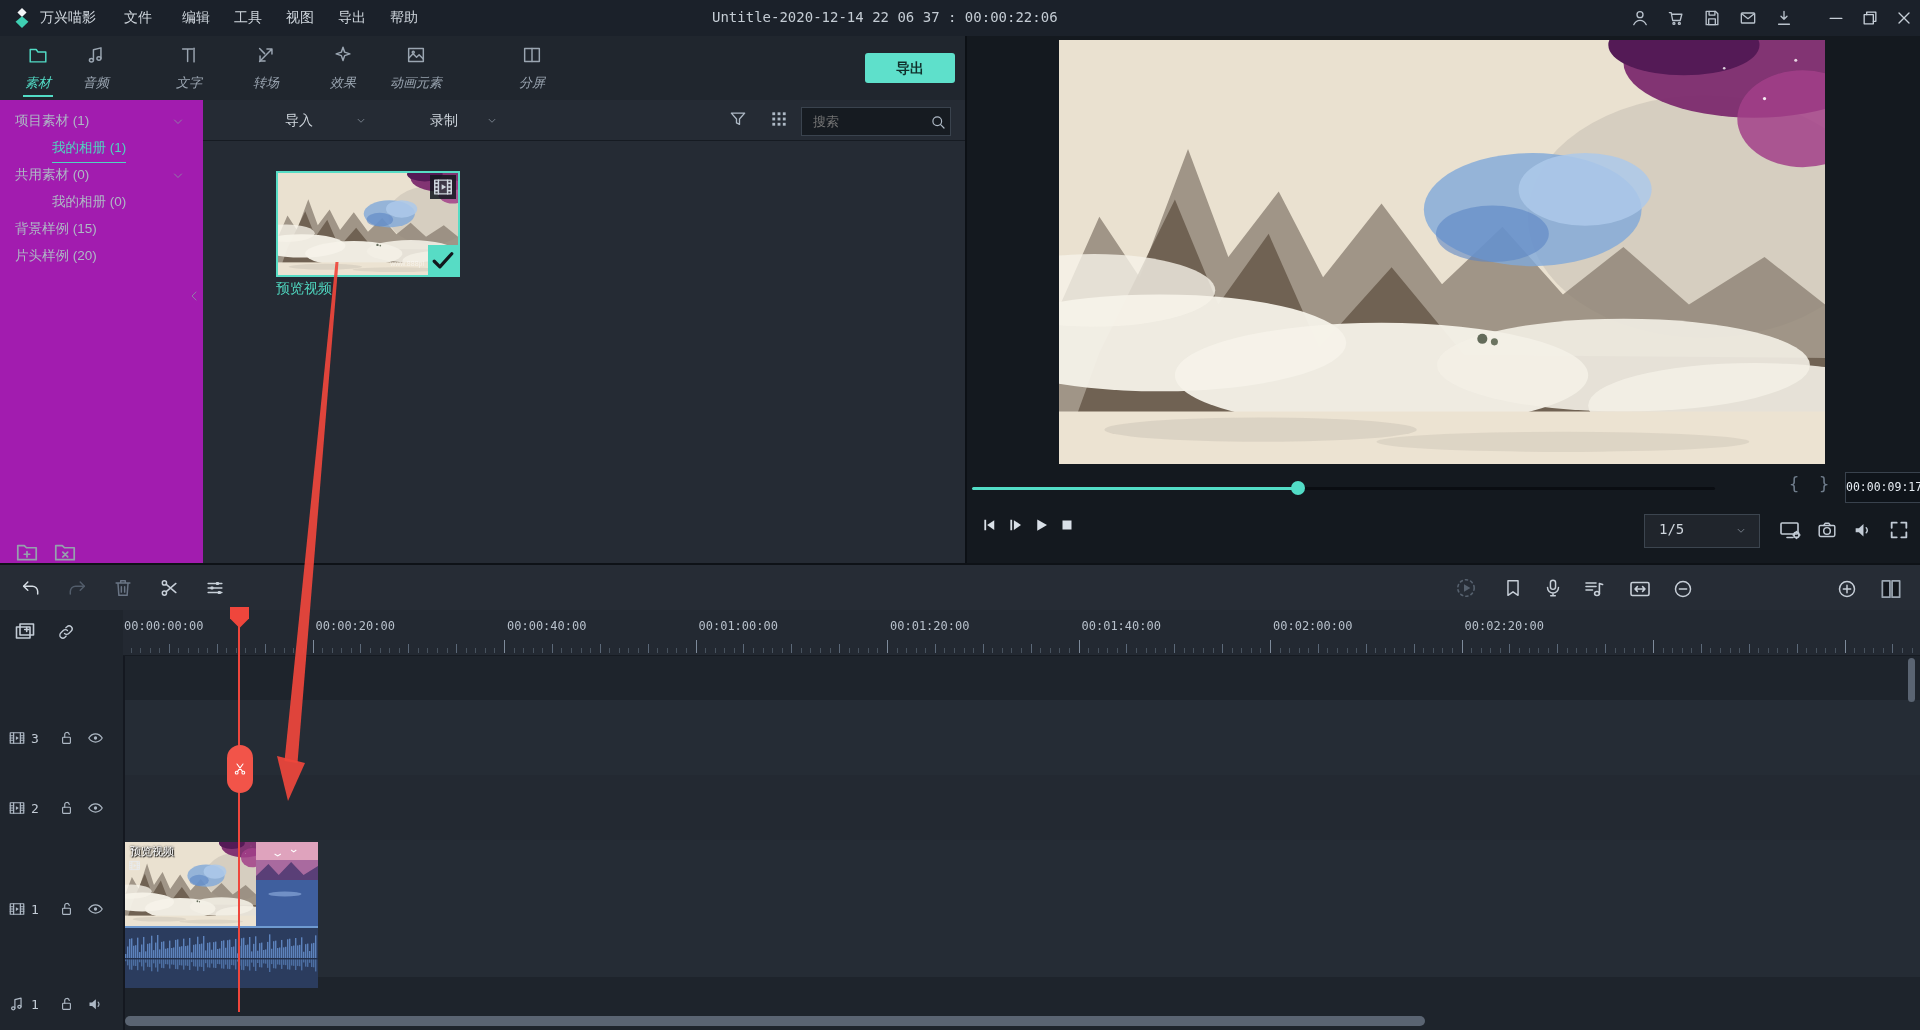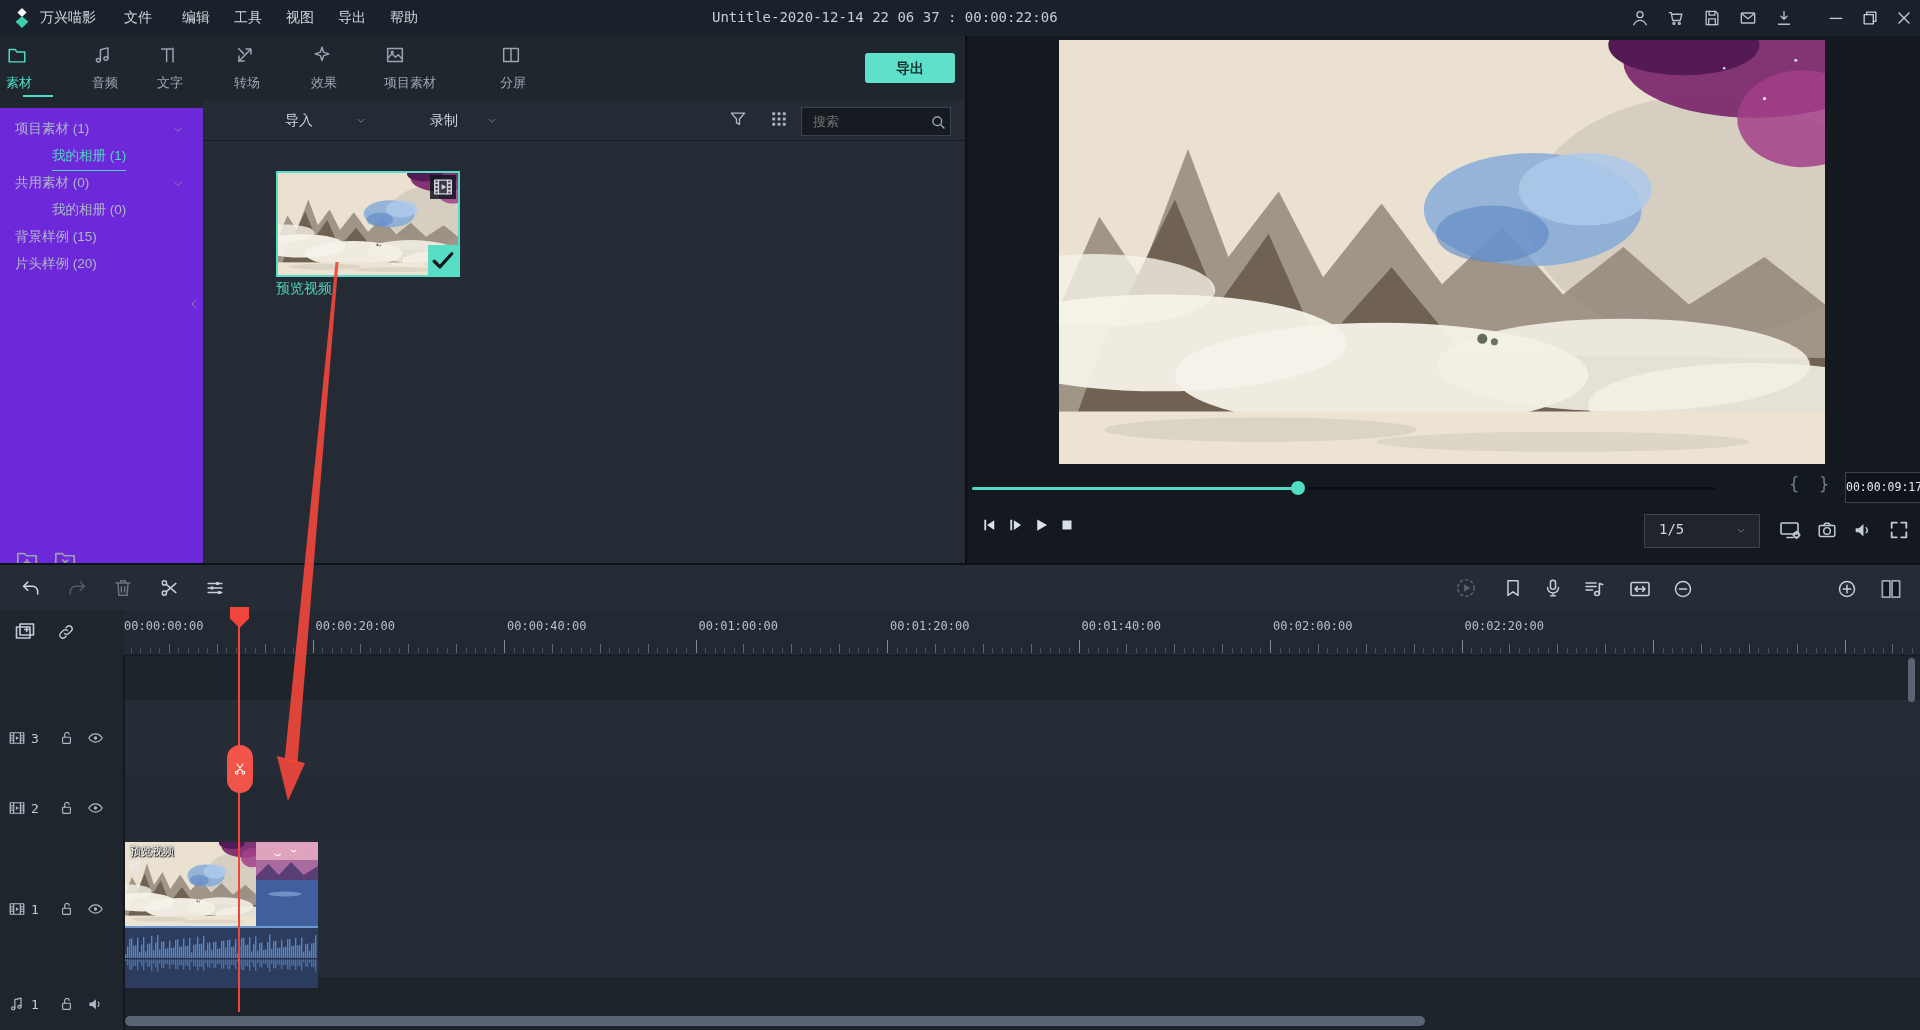--- a/index.html
+++ b/index.html
@@ -7,27 +7,27 @@
     font-family:"Liberation Sans",sans-serif;color:#d4dbe2;background:#20262e;-webkit-font-smoothing:antialiased;}
   .abs{position:absolute;}
   .ic{position:absolute;display:inline-block;}
   .ic svg{width:100%;height:100%;display:block;}
   
   #titlebar{left:0;top:0;width:1920px;height:36px;background:#1b212a;border-bottom:1px solid #0e1217;}
   .menu-item{position:absolute;top:9px;font-size:14px;color:#cfd6dd;cursor:default;}
   #doc-title{position:absolute;top:9px;left:712px;width:360px;font-family:"DejaVu Sans Mono",monospace;font-size:14px;color:#c4ccd4;}
   
   #tabstrip{left:0;top:36px;width:965px;height:64px;background:#20262e;}
-  .tab{position:absolute;top:8px;width:64px;cursor:pointer;}
+  .tab{position:absolute;top:8px;width:64px;text-align:center;cursor:pointer;font-style:italic;}
   .tab .tlabel{display:block;margin-top:4px;font-size:13px;color:#9aa5b1;}
   .tab.active .tlabel{color:#52dcc6;}
   .tab .tbar{display:none;}
   .tab.active .tbar{display:block;width:30px;height:2px;background:#52dcc6;margin:3px auto 0;}
   
-  #sidebar{left:0;top:108px;width:203px;height:463px;background:#6d28d9;border-right:1px solid #161b22;}
+  #sidebar{left:0;top:100px;width:203px;height:463px;background:#a21caf;border-right:1px solid #161b22;}
   .side-item{position:absolute;left:15px;height:22px;font-size:13.5px;color:#aeb9c5;white-space:nowrap;cursor:pointer;}
   .side-item.ind{left:52px;}
   .side-item.sel{color:#4fd6bf;border-bottom:1px solid #4fd6bf;padding-bottom:1px;}
   .side-chev{position:absolute;left:172px;width:12px;height:12px;color:#8a96a3;}
   
   #media{left:203px;top:100px;width:762px;height:463px;background:#252b34;}
   #export-btn{position:absolute;left:865px;top:53px;width:90px;height:30px;background:#5ee0cb;color:#10302c;
     font-size:14px;font-weight:bold;text-align:center;line-height:30px;border-radius:3px;cursor:pointer;}
   .mtool-label{position:absolute;top:12px;font-size:14px;color:#cfd6dd;cursor:pointer;}
   #media-toolbar{position:absolute;left:0;top:0;width:762px;height:40px;border-bottom:1px solid #161b22;}
@@ -148,41 +148,41 @@
         <svg viewBox="0 0 24 24" fill="none" stroke="currentColor" stroke-width="1.6" stroke-linecap="round" stroke-linejoin="round">
           <path d="M6 6l12 12M18 6L6 18"></path>
         </svg>
       </span>
   </div>
 
   <div id="tabstrip" class="abs">
       <div class="tab active" style="left: 6px;"><span class="ic" style="position: relative; width: 22px; height: 22px; margin: 0px auto; color: rgb(82, 220, 198);"><svg viewBox="0 0 24 24" fill="none" stroke="currentColor" stroke-width="1.6" stroke-linecap="round" stroke-linejoin="round">
             <path d="M3.5 6h6.5l2 2.8h8.5V19.5H3.5z"></path>
           </svg></span><span class="tlabel">素材</span><span class="tbar"></span></div>
-      <div class="tab" style="left: 92px;"><span class="ic" style="position: relative; width: 22px; height: 22px; margin: 0px auto; color: rgb(154, 165, 177);"><svg viewBox="0 0 24 24" fill="none" stroke="currentColor" stroke-width="1.6" stroke-linecap="round" stroke-linejoin="round">
+      <div class="tab" style="left: 64px;"><span class="ic" style="position: relative; width: 22px; height: 22px; margin: 0px auto; color: rgb(154, 165, 177);"><svg viewBox="0 0 24 24" fill="none" stroke="currentColor" stroke-width="1.6" stroke-linecap="round" stroke-linejoin="round">
             <path d="M9.2 17.5V6.2l8.2-2v11.3"></path>
             <ellipse cx="7" cy="17.8" rx="2.2" ry="1.9"></ellipse>
             <ellipse cx="15.2" cy="15.8" rx="2.2" ry="1.9"></ellipse>
           </svg></span><span class="tlabel">音频</span></div>
       <div class="tab" style="left: 157px;"><span class="ic" style="position: relative; width: 22px; height: 22px; margin: 0px auto; color: rgb(154, 165, 177);"><svg viewBox="0 0 24 24" fill="none" stroke="currentColor" stroke-width="1.6" stroke-linecap="round" stroke-linejoin="round">
             <path d="M5 5.5h11M10.5 5.5V19"></path>
             <path d="M17.5 4.5v15"></path>
           </svg></span><span class="tlabel">文字</span></div>
       <div class="tab" style="left: 234px;"><span class="ic" style="position: relative; width: 22px; height: 22px; margin: 0px auto; color: rgb(154, 165, 177);"><svg viewBox="0 0 24 24" fill="none" stroke="currentColor" stroke-width="1.6" stroke-linecap="round" stroke-linejoin="round">
             <path d="M5 19L18.5 5.5M18.5 5.5h-5.5M18.5 5.5V11"></path>
             <path d="M5 5l5.5 5.5M11 18.5H5.5M5.5 18.5V13"></path>
           </svg></span><span class="tlabel">转场</span></div>
       <div class="tab" style="left: 311px;"><span class="ic" style="position: relative; width: 22px; height: 22px; margin: 0px auto; color: rgb(154, 165, 177);"><svg viewBox="0 0 24 24" fill="none" stroke="currentColor" stroke-width="1.6" stroke-linecap="round" stroke-linejoin="round">
             <path d="M12 3.5l1.8 5.4 5.7 1.9-5.7 1.9L12 18.1l-1.8-5.4-5.7-1.9 5.7-1.9z"></path>
           </svg></span><span class="tlabel">效果</span></div>
       <div class="tab" style="left: 384px;"><span class="ic" style="position: relative; width: 22px; height: 22px; margin: 0px auto; color: rgb(154, 165, 177);"><svg viewBox="0 0 24 24" fill="none" stroke="currentColor" stroke-width="1.6" stroke-linecap="round" stroke-linejoin="round">
             <rect x="4" y="5" width="16" height="14"></rect>
             <path d="M4 15.5l4.8-4.8 3.8 3.8 2.8-2.8 4.6 4.6"></path>
             <circle cx="9" cy="9" r="1.1"></circle>
-          </svg></span><span class="tlabel">项目素材</span></div>
+          </svg></span><span class="tlabel">动画元素</span></div>
       <div class="tab" style="left: 500px;"><span class="ic" style="position: relative; width: 22px; height: 22px; margin: 0px auto; color: rgb(154, 165, 177);"><svg viewBox="0 0 24 24" fill="none" stroke="currentColor" stroke-width="1.6" stroke-linecap="round" stroke-linejoin="round">
             <rect x="4" y="5" width="16" height="14"></rect>
             <path d="M12 5v14"></path>
           </svg></span><span class="tlabel">分屏</span></div>
     </div>
   <div id="export-btn" class="abs">导出</div>
 
   <div id="sidebar" class="abs">
     <span class="ic" style="left:14px;top:438px;width:26px;height:26px;color:#96a1ad;">
         <svg viewBox="0 0 24 24" fill="none" stroke="currentColor" stroke-width="1.6" stroke-linecap="round" stroke-linejoin="round">

